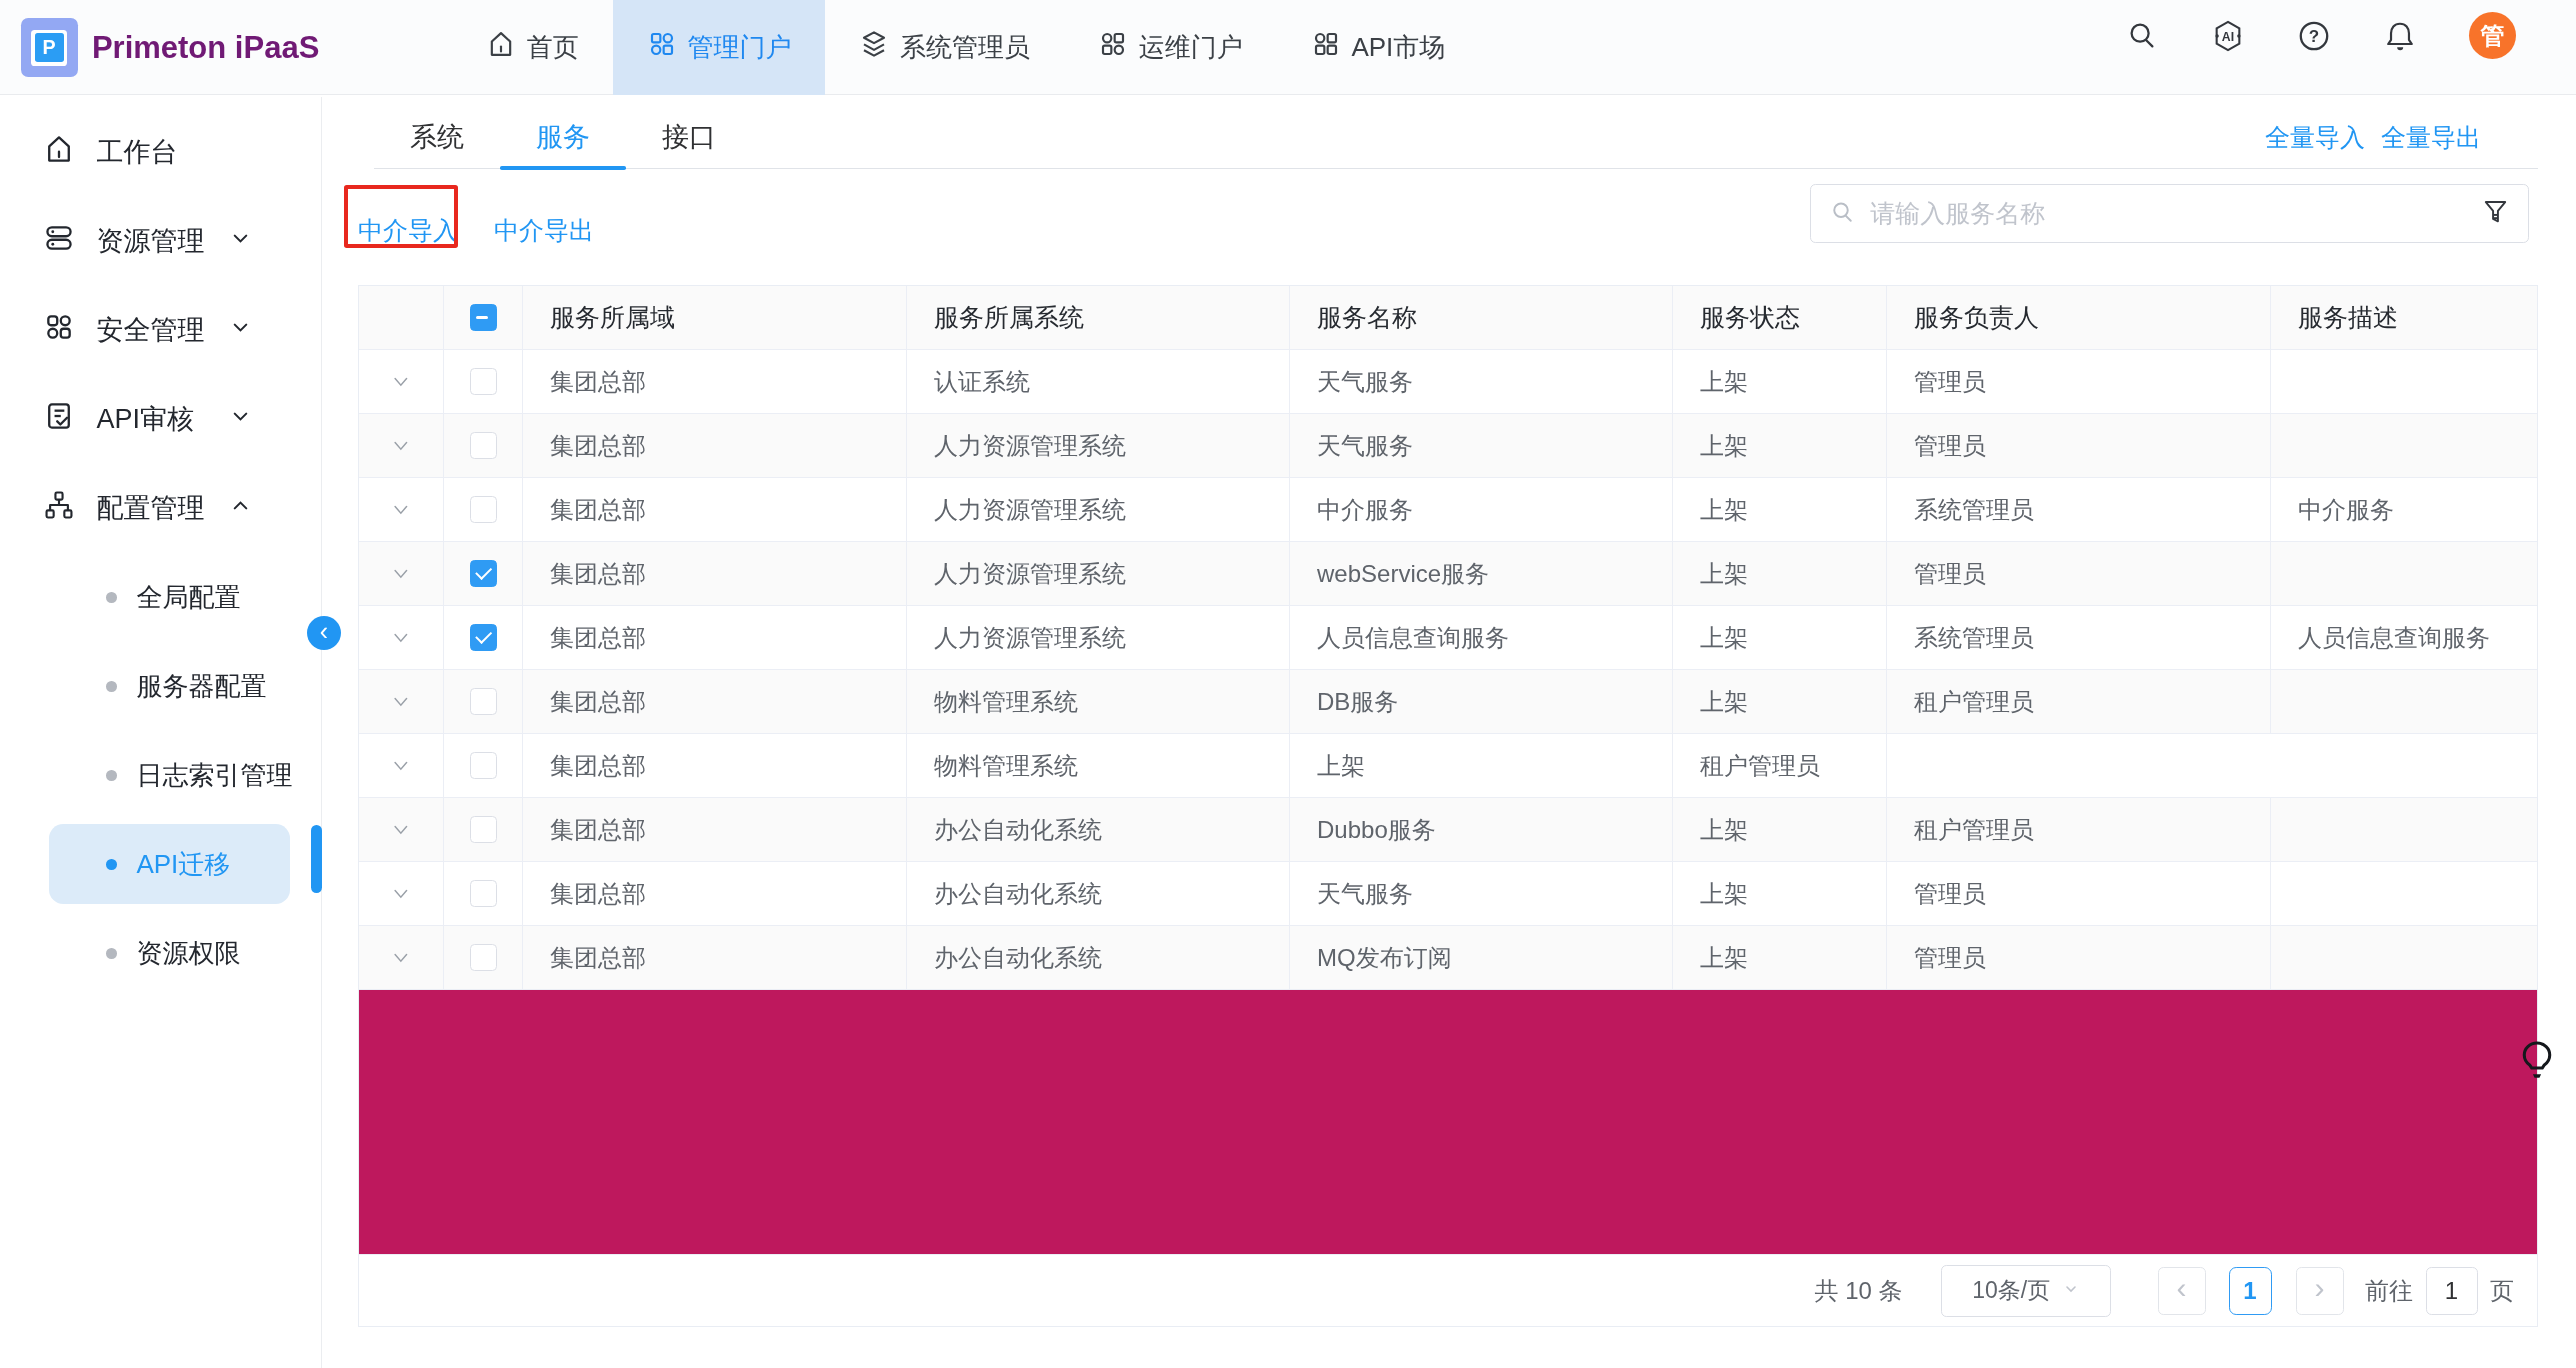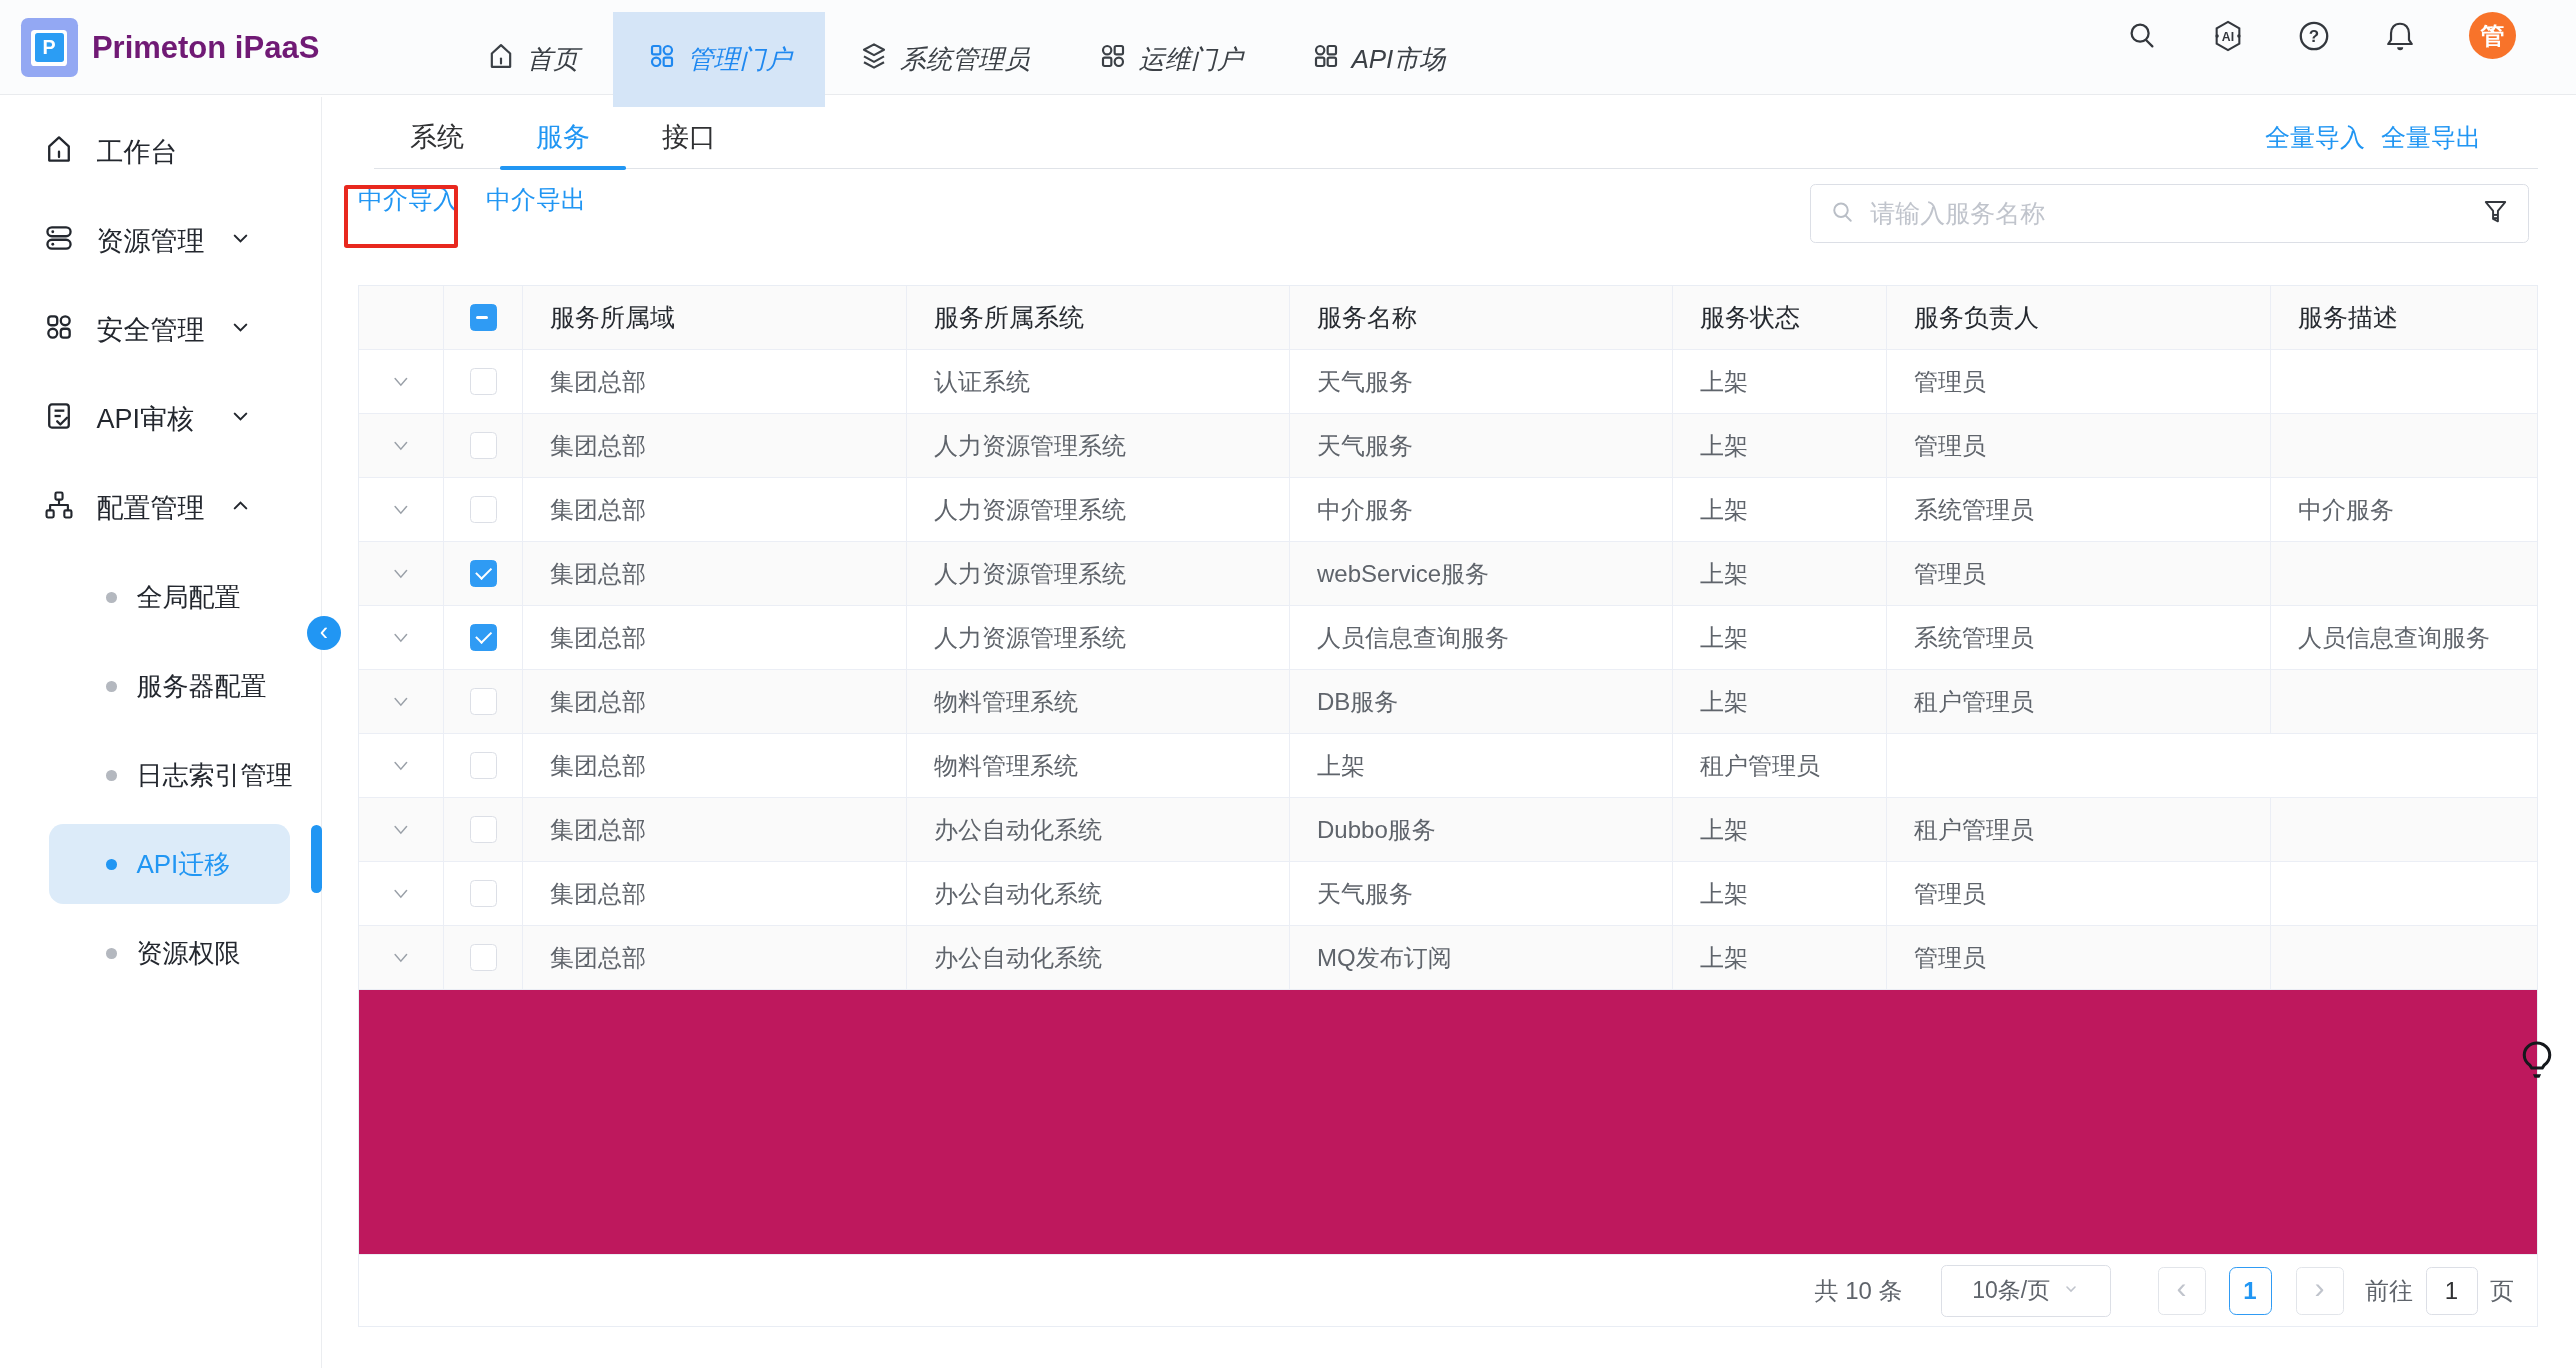--- a/index.html
+++ b/index.html
@@ -7,21 +7,21 @@
   body { font-family:"Liberation Sans", sans-serif; background:#fff; position:relative; color:#303133; }
 
   
   .header { position:absolute; top:0; left:0; right:0; height:95px; background:#fbfcfd; border-bottom:1.8px solid #e9ebee; z-index:20; }
   .brand { position:absolute; left:20.6px; top:18px; display:flex; align-items:center; gap:14.3px; }
   .logo-outer { width:57px; height:59px; background:#93a8f3; border-radius:7.2px; display:flex; align-items:center; justify-content:center; }
   .logo-mid { width:36px; height:36px; background:#fff; border-radius:3.6px; display:flex; align-items:center; justify-content:center; }
   .logo-core { width:29px; height:29px; background:#2b9df4; border-radius:2.7px; color:#fff; font-weight:bold; font-size:19.7px; display:flex; align-items:center; justify-content:center; }
   .brand-name { font-size:31px; font-weight:bold; color:#701a75; }
 
-  .topnav { position:absolute; left:452px; top:12px; height:95px; display:flex;font-style:italic; }
+  .topnav { position:absolute; left:452px; top:0; height:95px; display:flex; }
   .nav-item { display:flex; align-items:center; gap:10.7px; padding:0 34px; font-size:26px; color:#3b4046; cursor:pointer; }
   .nav-item svg { stroke:#3b4046; }
   .nav-item.active { background:#d5e5f7; color:#1f88f0; }
   .nav-item.active svg { stroke:#1f88f0; }
 
   .header-right { position:absolute; right:60px; top:0; height:71px; display:flex; align-items:center; gap:52px; }
   .hicon { width:34px; height:34px; display:flex; align-items:center; justify-content:center; cursor:pointer; }
   .avatar { width:47px; height:47px; border-radius:50%; background:#f8732a; color:#fff; font-size:24px; font-weight:bold; display:flex; align-items:center; justify-content:center; cursor:pointer; }
 
   
@@ -41,21 +41,21 @@
 
   
   .tabbar { position:absolute; left:374px; right:38px; top:106px; height:63px; border-bottom:1.8px solid #e0e3e8; display:flex; align-items:center; z-index:5;text-align:right; }
   .tab { padding:0 36px; height:63px; display:flex; align-items:center; font-size:27px; color:#303133; cursor:pointer; position:relative; }
   .tab.active { color:#2196f3; }
   .tab.active::after { content:""; position:absolute; left:0; right:0; bottom:-1.8px; height:4.5px; background:#2196f3; border-radius:1.8px; }
   .fulllinks { margin-left:auto; display:flex; gap:16px; padding-right:57px; }
   .fulllinks a { font-size:25px; color:#2196f3; text-decoration:none; cursor:pointer; }
 
   
-  .actions { position:absolute; left:358px; top:183px; height:64px; display:flex; align-items:flex-start; gap:28px; z-index:4; }
+  .actions { position:absolute; left:358px; top:183px; height:64px; display:flex; align-items:flex-end; gap:36px; z-index:4; }
   .textbtn { font-size:25px; color:#2196f3; cursor:pointer; }
   .annotation-box { position:absolute; left:344px; top:185px; width:114px; height:63px; border:4.5px solid #e8281e; border-radius:2.7px; z-index:30; pointer-events:none; }
 
   .searchbox { position:absolute; right:47px; top:184px; width:719px; height:59px; border:1.8px solid #dcdfe6; border-radius:5.4px; background:#fff; display:flex; align-items:center; padding:0 18px; z-index:4; }
   .searchbox input { border:none; outline:none; flex:1; font-size:25px; color:#303133; margin-left:14.3px; font-family:"Liberation Sans",sans-serif; background:transparent; }
   .searchbox input::placeholder { color:#c0c4cc; }
 
   
   .table-wrap { position:absolute; left:358px; right:38px; top:285px; bottom:41px; border:0.9px solid #e9edf4; background:#be185d; z-index:3; }
   .tr { display:grid; grid-template-columns:85px 79px 384px 383px 383px 214px 384px 1fr; border-bottom:0.9px solid #ebeef5; }

